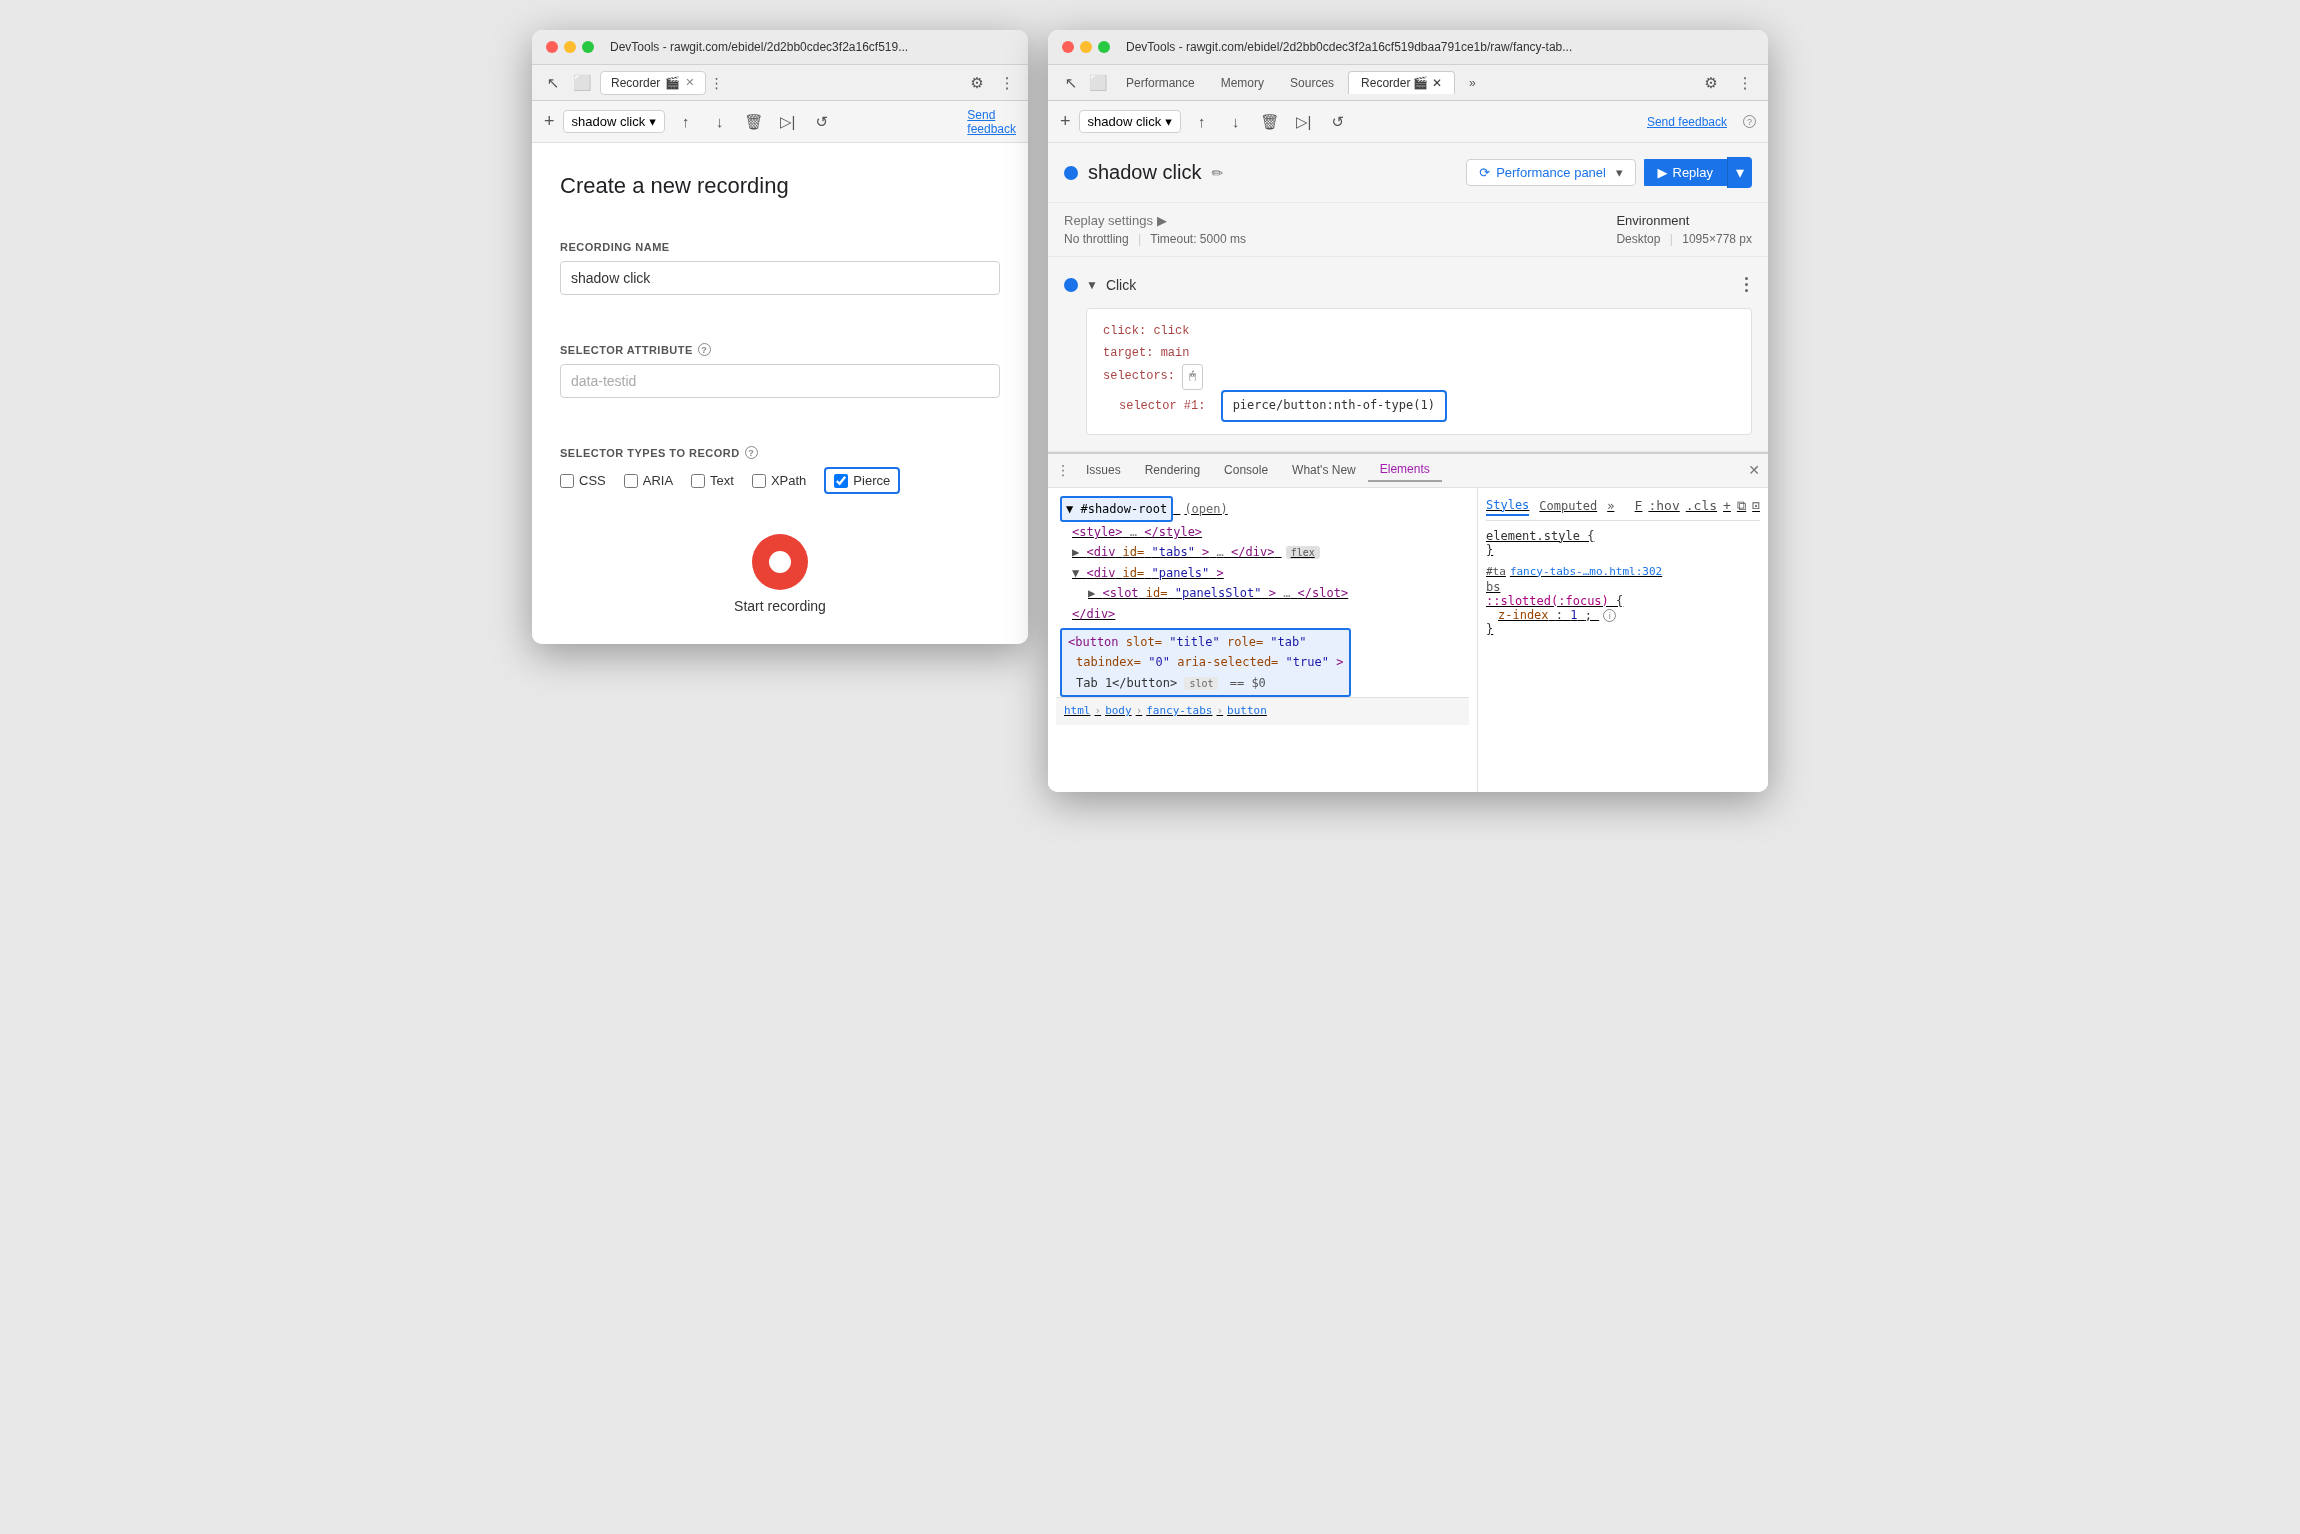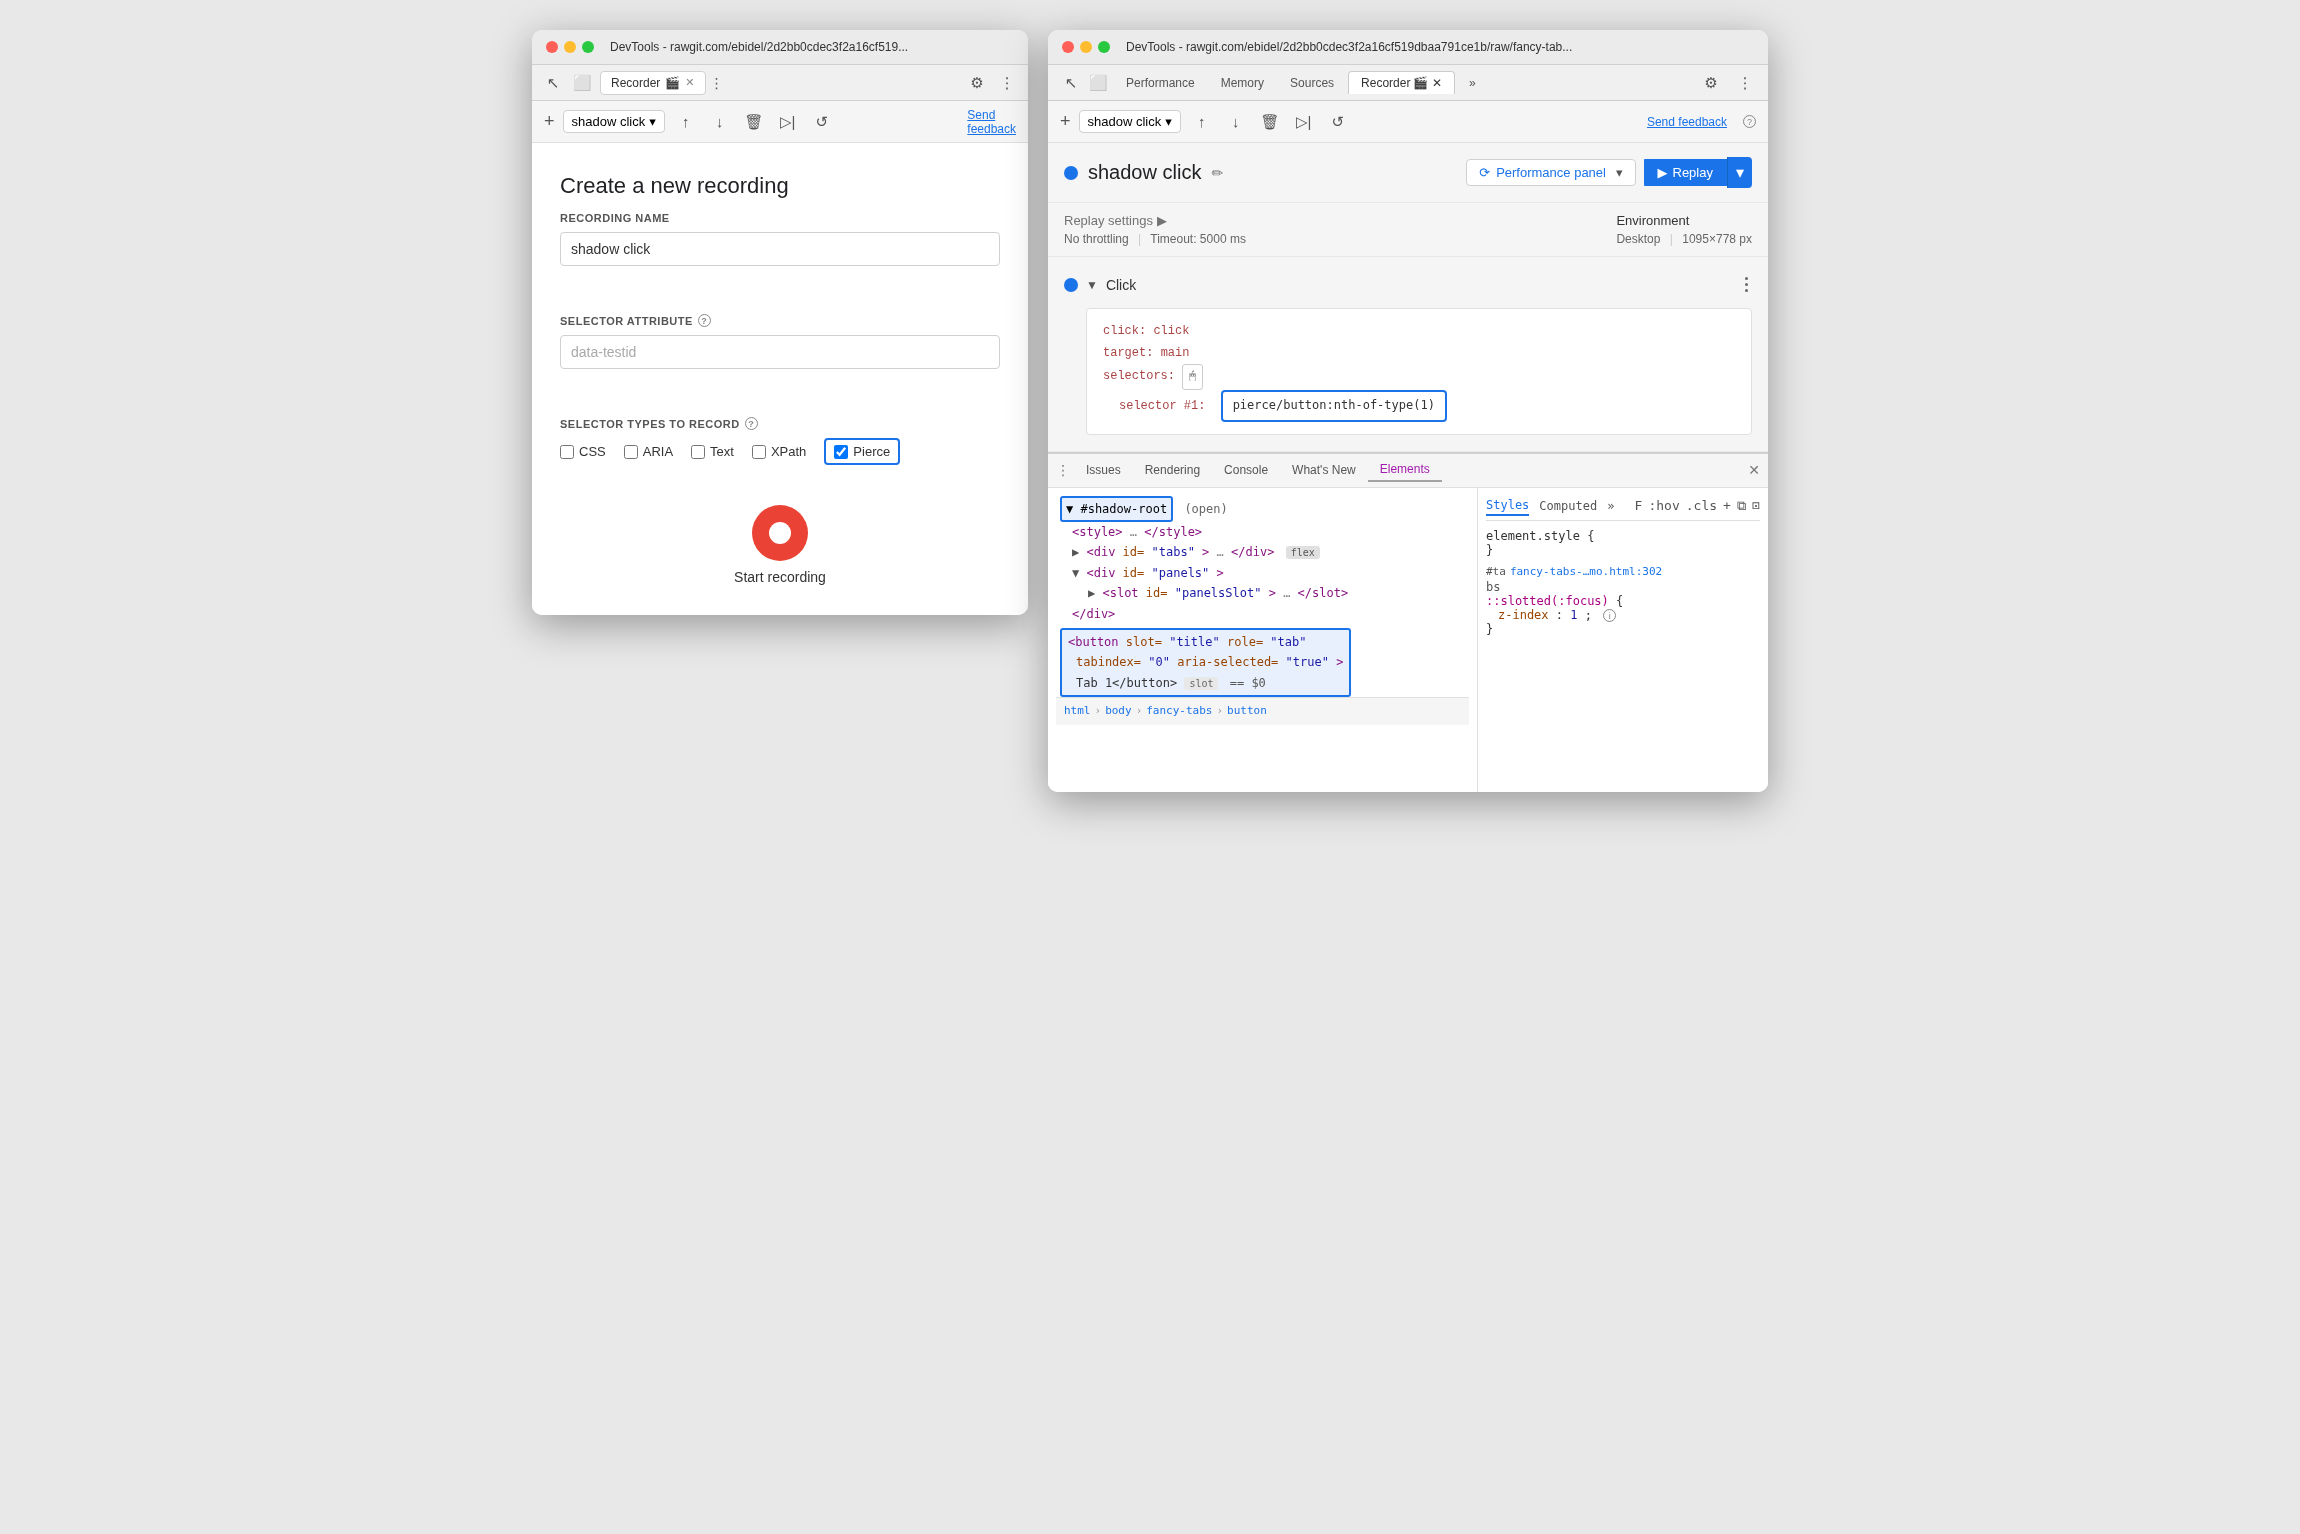--- a/index.html
+++ b/index.html
@@ -157,21 +157,21 @@
     .left-panel-content {
       padding: 30px 28px;
       background: #fff;
       flex: 1;
     }
 
     .create-title {
       font-size: 22px;
       font-weight: 400;
       color: #202124;
-      margin-bottom: 13px;
+      margin-bottom: 42px;
     }
 
     .form-label {
       font-size: 11px;
       font-weight: 600;
       color: #555;
       text-transform: uppercase;
       letter-spacing: 0.5px;
       margin-bottom: 8px;
       display: flex;
@@ -498,20 +498,21 @@
       margin-left: auto;
       font-size: 14px;
       color: #777;
       cursor: pointer;
     }
 
     
     .html-panel {
       display: flex;
       flex: 1;
+      text-decoration: underline;
     }
 
     .html-tree {
       flex: 1;
       padding: 8px;
       font-family: monospace;
       font-size: 12px;
       line-height: 1.7;
       overflow: auto;
       background: #fff;

